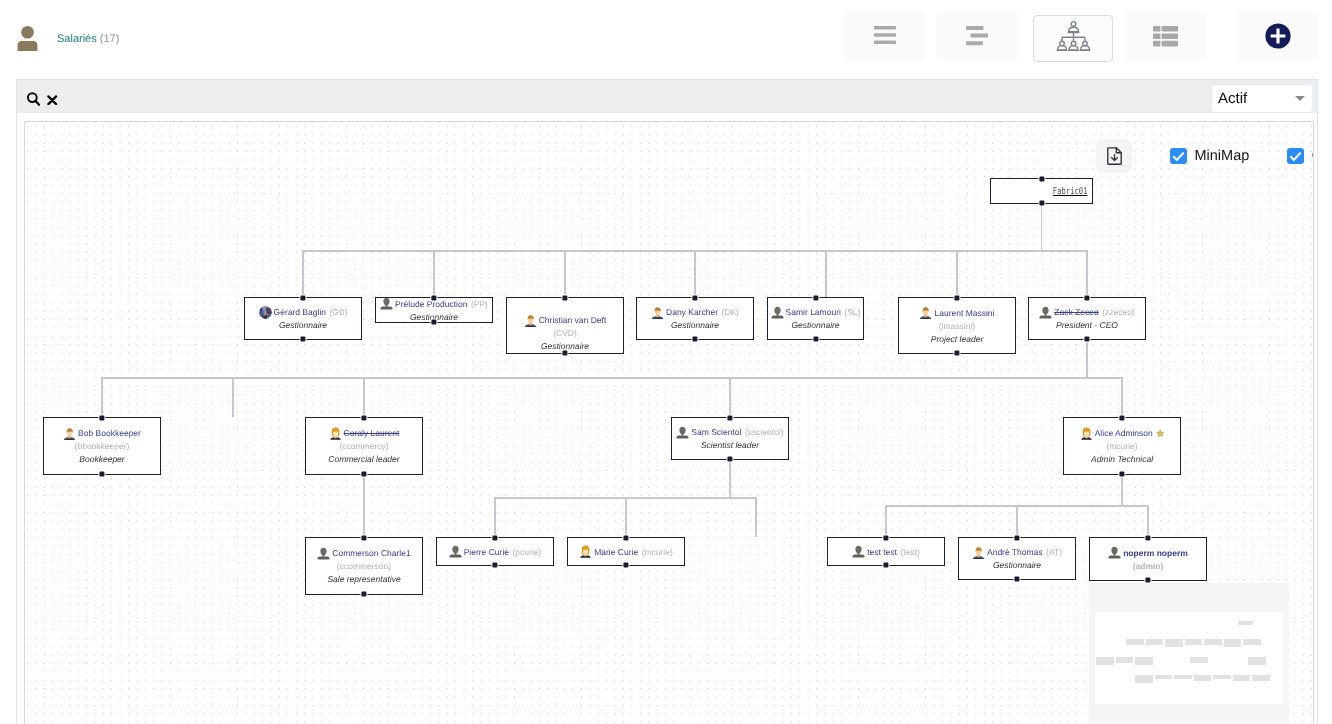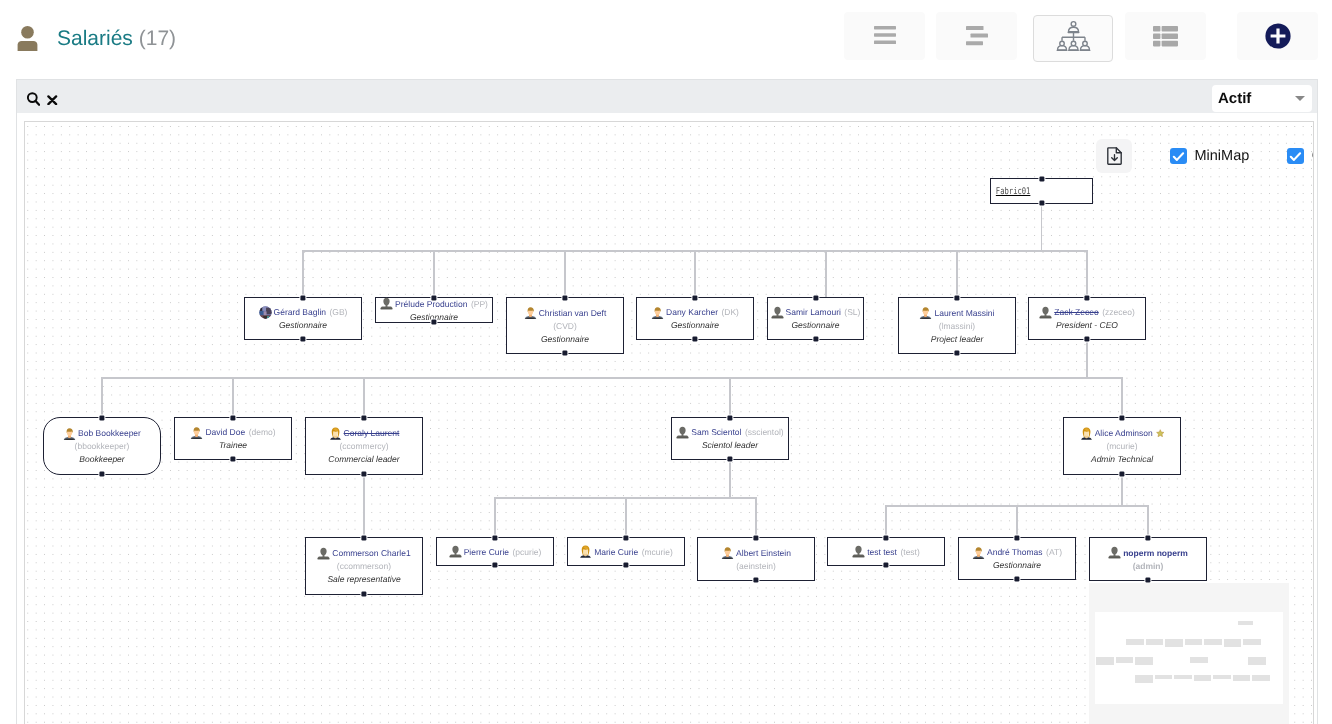--- a/index.html
+++ b/index.html
@@ -8,31 +8,31 @@
   body {
     width:1332px; height:724px; overflow:hidden;
     background:#fff;
     font-family:"Liberation Sans", sans-serif;
     text-rendering: geometricPrecision;
   }
   
   .topbar { position:absolute; left:0; top:0; width:1332px; height:72px; background:#fff; }
   .topbar-left { position:absolute; left:17px; top:24px; display:flex; align-items:flex-start; gap:19px; }
   .person-icon { width:21px; height:27px; display:block; margin-top:1px; }
-  .title { font-size:21px; color:#1a7b84; letter-spacing:0; line-height:22px; margin-top:4px; white-space:nowrap; }
+  .title { font-size:11px; color:#1a7b84; letter-spacing:0; line-height:22px; margin-top:4px; white-space:nowrap; }
   .title .count { color:#8f9396; }
   .topbar-right { position:absolute; left:844px; top:12px; display:flex; align-items:flex-start; }
   .vbtn { width:81px; height:48px; background:#fafafa; border:1px solid transparent; border-radius:4px;
           display:flex; align-items:center; justify-content:center; margin-right:11px; }
   .vbtn.active { background:#fbfbfb; border:1px solid #dcdcdc; height:47px; margin-top:3px; margin-left:5px; margin-right:12px; width:80px; align-items:flex-start; padding-top:4px; }
   .vbtn.last { margin-right:0; }
   .newbtn { width:81px; height:48px; background:#fafafa; border-radius:4px; display:flex; align-items:center; justify-content:center;}
   
   .searchbar { position:absolute; left:16px; top:79px; width:1302px; height:34px; background:#ebedef;
-               border:1px solid #e0e2e4; border-bottom:none; display:flex; align-items:center;font-weight:bold; }
+               border:1px solid #e0e2e4; border-bottom:none; display:flex; align-items:center; }
   .sb-icons { display:flex; align-items:flex-end; gap:7px; margin-left:10px; margin-top:5px; }
   .sel-wrap { position:absolute; left:1195px; top:5px; }
   .sel { width:100px; height:27px; background:#fff; border:none; border-radius:4px; font-size:15px;
          color:#0d0d0d; padding-left:6px; display:flex; align-items:center; }
 
   .caret { position:absolute; right:7px; top:11px; width:0; height:0;
            border-left:5.5px solid transparent; border-right:5.5px solid transparent; border-top:5.5px solid #888; }
   .sel { position:relative; }
   
   .node { position:absolute; background:#fff; border:1.3px solid #1d2033; display:flex;
@@ -45,21 +45,21 @@
   .lg.own { margin-left:0; }
   .job { font-size:8.5px; color:#333333; font-style:italic; line-height:13px; white-space:nowrap; }
   .star { margin-left:3px; width:8.5px; height:8.5px; display:block; }
   .hnd { position:absolute; left:50%; width:5.2px; height:5px; background:#181c30; border-radius:1.2px;
          transform:translate(-50%,-50%); box-shadow:0 0 0 1px #fff; }
   .hnd.top { top:0; }
   .hnd.bot { top:100%; }
   .edge { position:absolute; background:#cfcfcf; }
 
   #chart-layer { position:absolute; left:-25px; top:-122px; width:1332px; height:724px; }
-  .root-node { align-items:flex-start; justify-content:center;text-decoration:underline; }
+  .root-node { align-items:flex-end; justify-content:center;text-decoration:underline; }
   .root-label { -webkit-font-smoothing:antialiased; font-size:9.2px; color:#4f4f4f; font-family:"DejaVu Sans Mono", monospace; transform:scaleX(0.78); }
 
   .minimap { position:absolute; left:1064px; top:461px; width:200px; height:160px; background:#f5f5f5; }
   .mm-inner { position:absolute; left:6px; top:29px; width:188px; height:92px; background:#fff; }
   .mm-nodes { position:absolute; left:0; top:0; width:188px; height:92px; }
   .mm-node { position:absolute; background:#e2e2e2; }
 
   .ctoolbar { position:absolute; left:1071px; top:17px; display:flex; align-items:center; }
   .dlbtn { width:36px; height:34px; background:#f4f4f5; border-radius:6px; display:flex;
            align-items:center; justify-content:center; }
@@ -229,21 +229,21 @@
                 <path d="M12 1.6c-3.5 0-5.8 2.3-5.8 6.1 0 3.5 1.8 6.3 4 7.3v2.4H5.1c-2.1 0-3.6 1.2-4 3l-.3 1.5c-.1.6.3 1.1.9 1.1h20.6c.6 0 1-.5.9-1.1l-.3-1.5c-.4-1.8-1.9-3-4-3h-5.1v-2.4c2.2-1 4-3.8 4-7.3 0-3.8-2.3-6.1-5.8-6.1z" fill="#6b6b66"></path>
                 <path d="M1.2 22c.4-1.5 1.8-2.5 3.7-2.6h14.2c1.9.1 3.3 1.1 3.7 2.6z" fill="#5a5a55"></path>
               </svg>
               <span class="nm">Prélude Production</span>
               <span class="lg">(PP)</span>
             </div>
             <div class="job">Gestionnaire</div>
             <div class="hnd top"></div>
             <div class="hnd bot"></div>
           </div>
-          <div class="node" style="left: 506px; top: 297px; width: 118px; height: 57px;">
+          <div class="node" style="left: 506px; top: 297px; width: 118px; height: 57px; justify-content: flex-end;">
             <div class="nm-line">
               <svg class="av" viewBox="0 0 24 24">
                 <path d="M1.4 23.4c.3-2.2 2.4-3.7 5-4.4l5.6-1.3 5.6 1.3c2.6.7 4.7 2.2 5 4.4z" fill="#93a5b8"></path>
                 <path d="M2.4 23.4c.4-1.8 2.2-3.1 4.6-3.7l5-1.2 5 1.2c2.4.6 4.2 1.9 4.6 3.7z" fill="#4f545d"></path>
                 <path d="M1.6 23.9c.2-.7 2.2-1.3 5.7-1.6h9.4c3.5.3 5.5.9 5.7 1.6z" fill="#2e3034"></path>
                 <path d="M9.2 13.9h5.6v4.6c0 1.2-1.3 1.9-2.8 1.9s-2.8-.7-2.8-1.9z" fill="#f3b276"></path>
                 <ellipse cx="12" cy="10" rx="4.9" ry="6.3" fill="#ffcf9c"></ellipse>
                 <path d="M12 2.5C8.4 2.5 6.7 5.2 6.7 8.4c0 1 .1 1.9.3 2.6.3-1.3.8-2.3 1.5-2.9 1.6 1 5.9 1.2 7.9.2.7.6 1.1 1.6 1.3 2.8.2-.8.4-1.8.4-2.8 0-3.1-2-5.8-6.1-5.8z" fill="#b4862f"></path>
               </svg>
               <span class="nm">Christian van Deft</span>
@@ -306,54 +306,37 @@
                 <path d="M12 1.6c-3.5 0-5.8 2.3-5.8 6.1 0 3.5 1.8 6.3 4 7.3v2.4H5.1c-2.1 0-3.6 1.2-4 3l-.3 1.5c-.1.6.3 1.1.9 1.1h20.6c.6 0 1-.5.9-1.1l-.3-1.5c-.4-1.8-1.9-3-4-3h-5.1v-2.4c2.2-1 4-3.8 4-7.3 0-3.8-2.3-6.1-5.8-6.1z" fill="#6b6b66"></path>
                 <path d="M1.2 22c.4-1.5 1.8-2.5 3.7-2.6h14.2c1.9.1 3.3 1.1 3.7 2.6z" fill="#5a5a55"></path>
               </svg>
               <span class="nm strike">Zack Zeceo</span>
               <span class="lg">(zzeceo)</span>
             </div>
             <div class="job">President - CEO</div>
             <div class="hnd top"></div>
             <div class="hnd bot"></div>
           </div>
-          <div class="node" style="left: 43px; top: 417px; width: 118px; height: 58px; border-radius: 17px;">
+          <div class="node" style="left: 43px; top: 417px; width: 118px; height: 58px;">
             <div class="nm-line">
               <svg class="av" viewBox="0 0 24 24">
                 <path d="M1.4 23.4c.3-2.2 2.4-3.7 5-4.4l5.6-1.3 5.6 1.3c2.6.7 4.7 2.2 5 4.4z" fill="#93a5b8"></path>
                 <path d="M2.4 23.4c.4-1.8 2.2-3.1 4.6-3.7l5-1.2 5 1.2c2.4.6 4.2 1.9 4.6 3.7z" fill="#4f545d"></path>
                 <path d="M1.6 23.9c.2-.7 2.2-1.3 5.7-1.6h9.4c3.5.3 5.5.9 5.7 1.6z" fill="#2e3034"></path>
                 <path d="M9.2 13.9h5.6v4.6c0 1.2-1.3 1.9-2.8 1.9s-2.8-.7-2.8-1.9z" fill="#f3b276"></path>
                 <ellipse cx="12" cy="10" rx="4.9" ry="6.3" fill="#ffcf9c"></ellipse>
                 <path d="M12 2.5C8.4 2.5 6.7 5.2 6.7 8.4c0 1 .1 1.9.3 2.6.3-1.3.8-2.3 1.5-2.9 1.6 1 5.9 1.2 7.9.2.7.6 1.1 1.6 1.3 2.8.2-.8.4-1.8.4-2.8 0-3.1-2-5.8-6.1-5.8z" fill="#b4862f"></path>
               </svg>
               <span class="nm">Bob Bookkeeper</span>
             </div>
             <div class="lg own" style="line-height:13px">(bbookkeeper)</div>
             <div class="job">Bookkeeper</div>
             <div class="hnd top"></div>
             <div class="hnd bot"></div>
           </div>
-          <div class="node" style="left: 174px; top: 417px; width: 118px; height: 43px;">
-            <div class="nm-line">
-              <svg class="av" viewBox="0 0 24 24">
-                <path d="M1.4 23.4c.3-2.2 2.4-3.7 5-4.4l5.6-1.3 5.6 1.3c2.6.7 4.7 2.2 5 4.4z" fill="#93a5b8"></path>
-                <path d="M2.4 23.4c.4-1.8 2.2-3.1 4.6-3.7l5-1.2 5 1.2c2.4.6 4.2 1.9 4.6 3.7z" fill="#4f545d"></path>
-                <path d="M1.6 23.9c.2-.7 2.2-1.3 5.7-1.6h9.4c3.5.3 5.5.9 5.7 1.6z" fill="#2e3034"></path>
-                <path d="M9.2 13.9h5.6v4.6c0 1.2-1.3 1.9-2.8 1.9s-2.8-.7-2.8-1.9z" fill="#f3b276"></path>
-                <ellipse cx="12" cy="10" rx="4.9" ry="6.3" fill="#ffcf9c"></ellipse>
-                <path d="M12 2.5C8.4 2.5 6.7 5.2 6.7 8.4c0 1 .1 1.9.3 2.6.3-1.3.8-2.3 1.5-2.9 1.6 1 5.9 1.2 7.9.2.7.6 1.1 1.6 1.3 2.8.2-.8.4-1.8.4-2.8 0-3.1-2-5.8-6.1-5.8z" fill="#b4862f"></path>
-              </svg>
-              <span class="nm">David Doe</span>
-              <span class="lg">(demo)</span>
-            </div>
-            <div class="job">Trainee</div>
-            <div class="hnd top"></div>
-            <div class="hnd bot"></div>
-          </div>
           <div class="node" style="left: 305px; top: 417px; width: 118px; height: 58px;">
             <div class="nm-line">
               <svg class="av" viewBox="0 0 24 24">
                 <path d="M2.2 23.6c.4-2.2 2.5-3.6 5.1-4.3l4.7-1.2 4.7 1.2c2.6.7 4.7 2.1 5.1 4.3z" fill="#1f2636"></path>
                 <path d="M9.3 14.2h5.4v4.5c0 1.2-1.2 1.9-2.7 1.9s-2.7-.7-2.7-1.9z" fill="#f3cf94"></path>
                 <ellipse cx="12" cy="10.2" rx="4.6" ry="6.2" fill="#fbe2b0"></ellipse>
                 <path d="M12 1.1C7.4 1.1 4.9 4.3 5 8.6c.1 2.6.6 5.3 1.3 7.5.5 1.7 1.3 3 2 3.2.4.1.6-.3.4-.8-.7-1.9-1.2-4.5-1.2-7.2 0-1.6.2-2.9.7-3.6 2 1.1 5.8 1.2 7.9 0 .5.7.7 2 .7 3.6 0 2.7-.5 5.3-1.2 7.2-.2.5 0 .9.4.8.7-.2 1.5-1.5 2-3.2.7-2.2 1.2-4.9 1.3-7.5.1-4.3-2.7-7.5-7.3-7.5z" fill="#cf9213"></path>
                 <path d="M8.3 4.2c1.1 2.2 4 3.6 6.4 3.4 1.2-.1 2-.6 2.3-1.3-.8-2.4-2.9-4-5.2-4-1.5 0-2.8.7-3.5 1.9z" fill="#e0a62a"></path>
               </svg>
               <span class="nm strike">Coraly Laurent</span>
@@ -365,21 +348,21 @@
           </div>
           <div class="node" style="left: 671px; top: 417px; width: 118px; height: 43px;">
             <div class="nm-line">
               <svg class="av" viewBox="0 0 24 24">
                 <path d="M12 1.6c-3.5 0-5.8 2.3-5.8 6.1 0 3.5 1.8 6.3 4 7.3v2.4H5.1c-2.1 0-3.6 1.2-4 3l-.3 1.5c-.1.6.3 1.1.9 1.1h20.6c.6 0 1-.5.9-1.1l-.3-1.5c-.4-1.8-1.9-3-4-3h-5.1v-2.4c2.2-1 4-3.8 4-7.3 0-3.8-2.3-6.1-5.8-6.1z" fill="#6b6b66"></path>
                 <path d="M1.2 22c.4-1.5 1.8-2.5 3.7-2.6h14.2c1.9.1 3.3 1.1 3.7 2.6z" fill="#5a5a55"></path>
               </svg>
               <span class="nm">Sam Scientol</span>
               <span class="lg">(sscientol)</span>
             </div>
-            <div class="job">Scientol leader</div>
+            <div class="job">Scientist leader</div>
             <div class="hnd top"></div>
             <div class="hnd bot"></div>
           </div>
           <div class="node" style="left: 1063px; top: 417px; width: 118px; height: 58px;">
             <div class="nm-line">
               <svg class="av" viewBox="0 0 24 24">
                 <path d="M2.2 23.6c.4-2.2 2.5-3.6 5.1-4.3l4.7-1.2 4.7 1.2c2.6.7 4.7 2.1 5.1 4.3z" fill="#1f2636"></path>
                 <path d="M9.3 14.2h5.4v4.5c0 1.2-1.2 1.9-2.7 1.9s-2.7-.7-2.7-1.9z" fill="#f3cf94"></path>
                 <ellipse cx="12" cy="10.2" rx="4.6" ry="6.2" fill="#fbe2b0"></ellipse>
                 <path d="M12 1.1C7.4 1.1 4.9 4.3 5 8.6c.1 2.6.6 5.3 1.3 7.5.5 1.7 1.3 3 2 3.2.4.1.6-.3.4-.8-.7-1.9-1.2-4.5-1.2-7.2 0-1.6.2-2.9.7-3.6 2 1.1 5.8 1.2 7.9 0 .5.7.7 2 .7 3.6 0 2.7-.5 5.3-1.2 7.2-.2.5 0 .9.4.8.7-.2 1.5-1.5 2-3.2.7-2.2 1.2-4.9 1.3-7.5.1-4.3-2.7-7.5-7.3-7.5z" fill="#cf9213"></path>
@@ -425,36 +408,20 @@
               <svg class="av" viewBox="0 0 24 24">
                 <path d="M2.2 23.6c.4-2.2 2.5-3.6 5.1-4.3l4.7-1.2 4.7 1.2c2.6.7 4.7 2.1 5.1 4.3z" fill="#1f2636"></path>
                 <path d="M9.3 14.2h5.4v4.5c0 1.2-1.2 1.9-2.7 1.9s-2.7-.7-2.7-1.9z" fill="#f3cf94"></path>
                 <ellipse cx="12" cy="10.2" rx="4.6" ry="6.2" fill="#fbe2b0"></ellipse>
                 <path d="M12 1.1C7.4 1.1 4.9 4.3 5 8.6c.1 2.6.6 5.3 1.3 7.5.5 1.7 1.3 3 2 3.2.4.1.6-.3.4-.8-.7-1.9-1.2-4.5-1.2-7.2 0-1.6.2-2.9.7-3.6 2 1.1 5.8 1.2 7.9 0 .5.7.7 2 .7 3.6 0 2.7-.5 5.3-1.2 7.2-.2.5 0 .9.4.8.7-.2 1.5-1.5 2-3.2.7-2.2 1.2-4.9 1.3-7.5.1-4.3-2.7-7.5-7.3-7.5z" fill="#cf9213"></path>
                 <path d="M8.3 4.2c1.1 2.2 4 3.6 6.4 3.4 1.2-.1 2-.6 2.3-1.3-.8-2.4-2.9-4-5.2-4-1.5 0-2.8.7-3.5 1.9z" fill="#e0a62a"></path>
               </svg>
               <span class="nm">Marie Curie</span>
               <span class="lg">(mcurie)</span>
             </div>
-            <div class="hnd top"></div>
-            <div class="hnd bot"></div>
-          </div>
-          <div class="node" style="left: 697px; top: 537px; width: 118px; height: 44px;">
-            <div class="nm-line">
-              <svg class="av" viewBox="0 0 24 24">
-                <path d="M1.4 23.4c.3-2.2 2.4-3.7 5-4.4l5.6-1.3 5.6 1.3c2.6.7 4.7 2.2 5 4.4z" fill="#93a5b8"></path>
-                <path d="M2.4 23.4c.4-1.8 2.2-3.1 4.6-3.7l5-1.2 5 1.2c2.4.6 4.2 1.9 4.6 3.7z" fill="#4f545d"></path>
-                <path d="M1.6 23.9c.2-.7 2.2-1.3 5.7-1.6h9.4c3.5.3 5.5.9 5.7 1.6z" fill="#2e3034"></path>
-                <path d="M9.2 13.9h5.6v4.6c0 1.2-1.3 1.9-2.8 1.9s-2.8-.7-2.8-1.9z" fill="#f3b276"></path>
-                <ellipse cx="12" cy="10" rx="4.9" ry="6.3" fill="#ffcf9c"></ellipse>
-                <path d="M12 2.5C8.4 2.5 6.7 5.2 6.7 8.4c0 1 .1 1.9.3 2.6.3-1.3.8-2.3 1.5-2.9 1.6 1 5.9 1.2 7.9.2.7.6 1.1 1.6 1.3 2.8.2-.8.4-1.8.4-2.8 0-3.1-2-5.8-6.1-5.8z" fill="#b4862f"></path>
-              </svg>
-              <span class="nm">Albert Einstein</span>
-            </div>
-            <div class="lg own" style="line-height:13px">(aeinstein)</div>
             <div class="hnd top"></div>
             <div class="hnd bot"></div>
           </div>
           <div class="node" style="left: 827px; top: 537px; width: 118px; height: 29px;">
             <div class="nm-line">
               <svg class="av" viewBox="0 0 24 24">
                 <path d="M12 1.6c-3.5 0-5.8 2.3-5.8 6.1 0 3.5 1.8 6.3 4 7.3v2.4H5.1c-2.1 0-3.6 1.2-4 3l-.3 1.5c-.1.6.3 1.1.9 1.1h20.6c.6 0 1-.5.9-1.1l-.3-1.5c-.4-1.8-1.9-3-4-3h-5.1v-2.4c2.2-1 4-3.8 4-7.3 0-3.8-2.3-6.1-5.8-6.1z" fill="#6b6b66"></path>
                 <path d="M1.2 22c.4-1.5 1.8-2.5 3.7-2.6h14.2c1.9.1 3.3 1.1 3.7 2.6z" fill="#5a5a55"></path>
               </svg>
               <span class="nm">test test</span>

